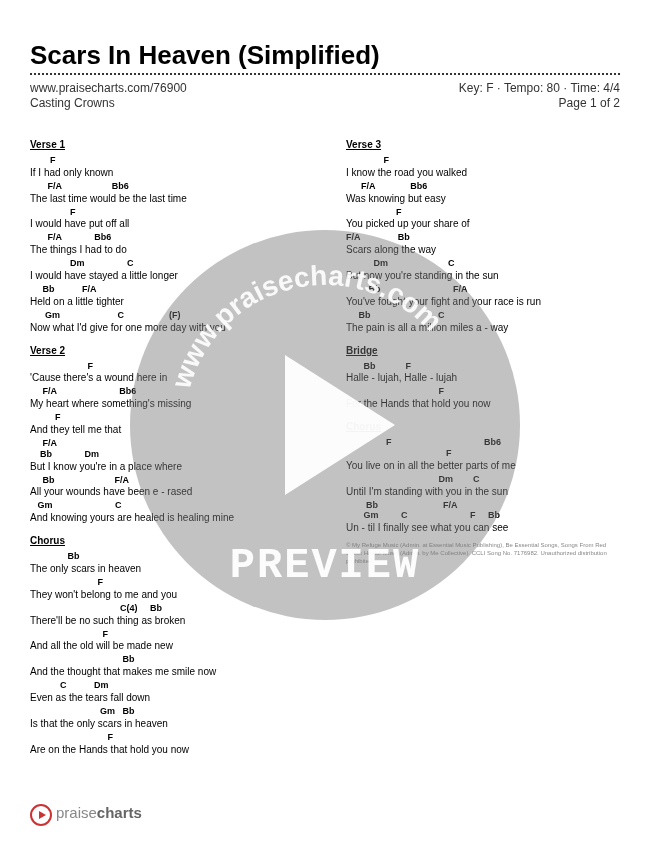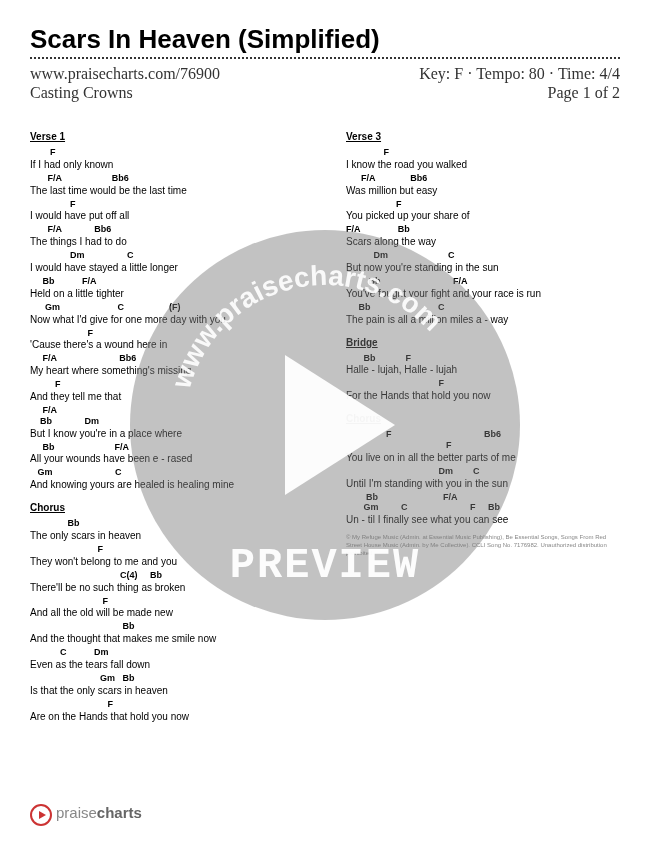--- a/index.html
+++ b/index.html
@@ -6,41 +6,40 @@
     margin: 0;
     padding: 0;
     font-family: Arial, Helvetica, sans-serif;
     width: 650px;
     height: 850px;
     background: #fff;
     position: relative;
     overflow: hidden;
   }
   .page {
-    padding: 24px 30px;
+    padding: 40px 30px;
     position: relative;
   }
   .title {
     font-size: 26px;
     font-weight: bold;
     margin: 0 0 2px 0;
     color: #000;
   }
   .dotline {
     border: none;
     border-top: 2px dotted #333;
     margin: 2px 0 6px 0;
   }
   .meta-row {
     display: flex;
     justify-content: space-between;
-    font-size: 16px;
+    font-size: 12px;
     color: #333;
     margin-bottom: 1px;
-    font-family: Liberation Serif, serif;
   }
   .columns {
     display: flex;
     gap: 42px;
     margin-top: 18px;
     font-size: 10px;
     line-height: 1.4;
   }
   .col {
     flex: 1;
@@ -175,20 +174,21 @@
         <div class="chord-line">                F</div>
         <div class="lyric-line">I would have put off all</div>
         <div class="chord-line">       F/A             Bb6</div>
         <div class="lyric-line">The things I had to  do</div>
         <div class="chord-line">                Dm                 C</div>
         <div class="lyric-line">I would have stayed a little longer</div>
         <div class="chord-line">     Bb           F/A</div>
         <div class="lyric-line">Held on a little tighter</div>
         <div class="chord-line">      Gm                       C                  (F)</div>
         <div class="lyric-line">Now what I'd give for one more day with you</div>
+        <div class="section-head">Verse 2</div>
         <div class="chord-line">                       F</div>
         <div class="lyric-line">'Cause there's a wound here in</div>
         <div class="chord-line">     F/A                         Bb6</div>
         <div class="lyric-line">My heart where something's missing</div>
         <div class="chord-line">          F</div>
         <div class="lyric-line">And they tell me that</div>
         <div class="chord-line">     F/A</div>
         <div class="chord-line">    Bb             Dm</div>
         <div class="lyric-line">But I know you're in a place where</div>
         <div class="chord-line">     Bb                        F/A</div>
@@ -211,21 +211,21 @@
         <div class="chord-line">                            Gm   Bb</div>
         <div class="lyric-line">Is that the only scars in heaven</div>
         <div class="chord-line">                               F</div>
         <div class="lyric-line">Are on the Hands that hold you now</div>
       </div>
     <div class="col" id="col2">
     <div class="section-head">Verse 3</div>
         <div class="chord-line">               F</div>
         <div class="lyric-line">I know the road you walked</div>
         <div class="chord-line">      F/A              Bb6</div>
-        <div class="lyric-line">Was million but easy</div>
+        <div class="lyric-line">Was knowing but easy</div>
         <div class="chord-line">                    F</div>
         <div class="lyric-line">You picked up your share of</div>
         <div class="chord-line">F/A               Bb</div>
         <div class="lyric-line">Scars along the way</div>
         <div class="chord-line">           Dm                        C</div>
         <div class="lyric-line">But now you're standing in the sun</div>
         <div class="chord-line">         Bb                             F/A</div>
         <div class="lyric-line">You've fought your fight and your race is run</div>
         <div class="chord-line">     Bb                           C</div>
         <div class="lyric-line">The pain is all a million miles a - way</div>

